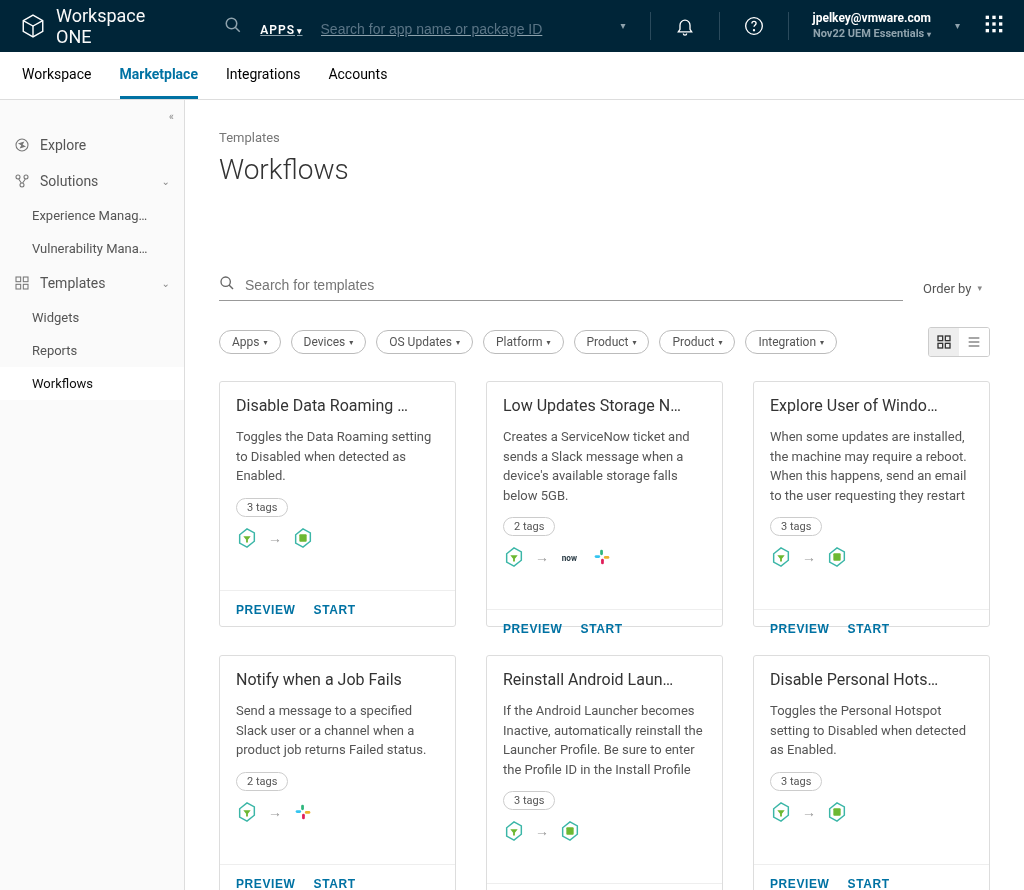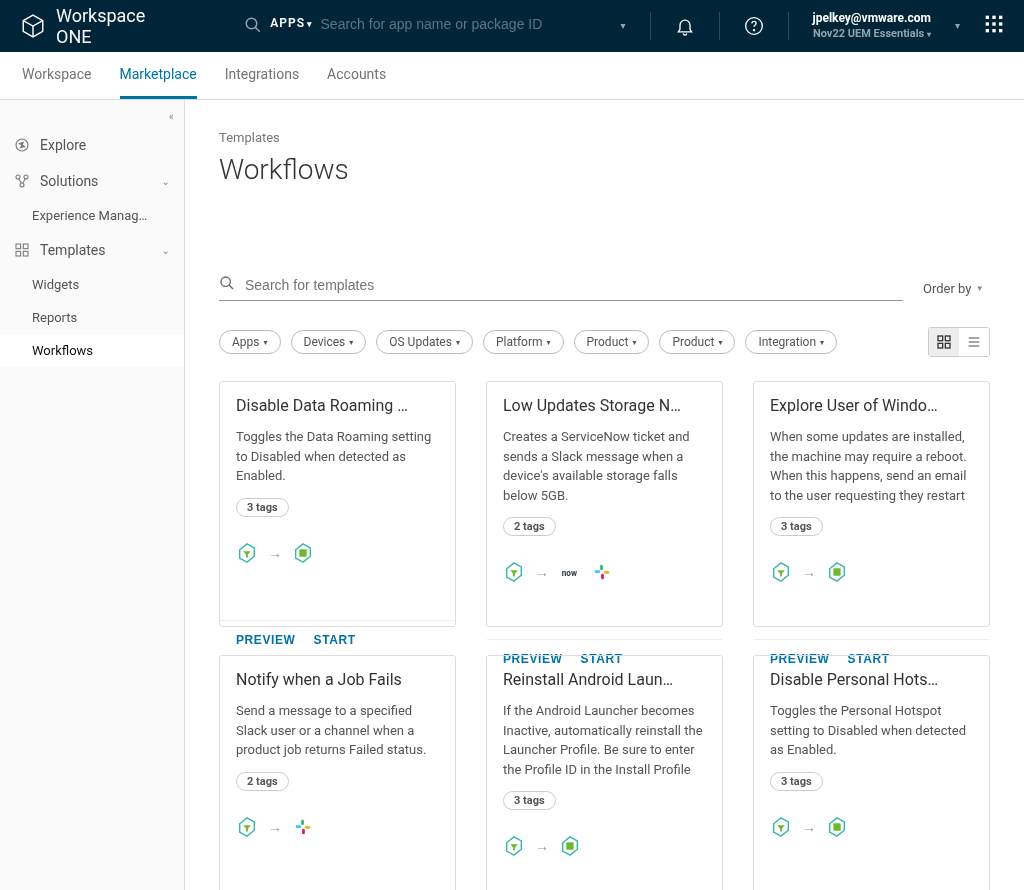--- a/index.html
+++ b/index.html
@@ -3,35 +3,35 @@
 <meta charset="utf-8">
 <style>
   * { box-sizing: border-box; margin: 0; padding: 0; }
   body { font-family: -apple-system, BlinkMacSystemFont, "Segoe UI", Roboto, Arial, sans-serif; font-size: 14px; color: #333; background: #fff; }
   
   .topbar { background: #002538; color: #fff; height: 52px; display: flex; align-items: center; padding: 0 20px; }
   .logo-wrap { display: flex; align-items: center; gap: 10px; margin-right: 64px; }
   .logo-icon svg { width: 26px; height: 26px; display: block; }
   .logo-text { font-size: 18px; font-weight: 400; color: #fafafa; }
   .spacer { flex: 1; }
-  .search-top { display: flex; align-items: flex-start; gap: 8px; color: #8fa3ad; }
+  .search-top { display: flex; align-items: flex-end; gap: 18px; color: #8fa3ad; text-decoration: underline; }
   .search-top .label { font-size: 12px; letter-spacing: 1px; font-weight: 600; color: #fff; }
   .search-top .label .caret { font-size: 9px; margin-left: 2px; }
   .search-top input { background: transparent; border: none; color: #fff; font-size: 14px; width: 280px; outline: none; }
   .search-top input::placeholder { color: #5a7586; }
   .topbar-icons { display:flex; align-items:center; gap: 24px; margin-left: 20px; }
   .top-icon { width: 20px; height: 20px; }
   .divider-v { width:1px; height:28px; background:#2a4a5c; }
   .userbox { display:flex; flex-direction:column; align-items:flex-end; font-size:12px; line-height:1.3;font-weight:bold; }
   .userbox .sub { color:#8fa3ad; font-size:11px; }
   .apps-grid-icon svg { width:20px; height:20px; }
   
   .navtabs { height:48px; border-bottom:1px solid #ddd; display:flex; align-items:stretch; padding-left:22px; gap:28px; }
-  .navtab { display:flex; align-items:center; font-size:14px; color:#737373; cursor:pointer; border-bottom:3px solid transparent; }
-  .navtab.active { color:#0072a3; border-bottom-color:#0072a3; font-weight:400;}
+  .navtab { display:flex; align-items:center; font-size:14px; color:#000000; cursor:pointer; border-bottom:3px solid transparent; }
+  .navtab.active { color:#0072a3; border-bottom-color:#0072a3; font-weight:700;}
   
   .main { display:flex; height: calc(890px - 52px - 48px); }
   .sidebar { width:185px; background:#fafafa; border-right:1px solid #ddd; padding-top:6px; overflow:hidden; }
   .collapse-row { display:flex; justify-content:flex-end; padding:4px 10px 4px 0;}
   .side-item { display:flex; align-items:center; gap:10px; padding:10px 14px; color:#555; cursor:pointer; font-size:14px; }
   .side-item .caret { margin-left:auto; font-size:10px; color:#888;}
   .side-sub { padding:9px 14px 9px 32px; color:#555; font-size:13px; cursor:pointer; background:transparent; white-space:nowrap; overflow:hidden; text-overflow:ellipsis;}
   .side-sub.active { background:#fff; color:#111;}
   .side-icon { width:16px; height:16px; }
   .content { flex:1; padding: 30px 34px 0 34px; overflow-y:auto; }
@@ -45,25 +45,25 @@
   .orderby { font-size:13px; color:#555; display:flex; align-items:center; gap:6px; padding:0 8px; cursor:pointer;}
   
   .pill-row { display:flex; align-items:center; gap:10px; margin-bottom:24px;}
   .pill { border:1px solid #bbb; border-radius:14px; padding:4px 12px; font-size:12px; color:#555; cursor:pointer; display:flex; align-items:center; gap:4px; background:#fff;}
   .pill .caret { font-size:8px; }
   .view-toggle { margin-left:auto; display:flex; border:1px solid #ccc; border-radius:3px; overflow:hidden;}
   .view-btn { width:30px; height:28px; display:flex; align-items:center; justify-content:center; cursor:pointer; background:#fff;}
   .view-btn.active { background:#eee; }
   
   .cards { display:grid; grid-template-columns: repeat(3, 1fr); gap:28px 30px; }
-  .card { border:1px solid #ddd; border-radius:3px; display:flex; flex-direction:column; height:246px;gap:15px; }
+  .card { border:1px solid #ddd; border-radius:3px; display:flex; flex-direction:column; height:246px; }
   .card-body { padding:14px 16px 0 16px; flex:1; display:flex; flex-direction:column; }
   .card-title { font-size:16px; color:#333; margin-bottom:12px; white-space:nowrap; overflow:hidden; text-overflow:ellipsis; }
   .card-desc { font-size:13px; color:#555; line-height:1.5; flex:0 0 auto; max-height:80px; overflow:hidden;}
-  .tagchip { border:1px solid #ccc; border-radius:12px; padding:2px 10px; font-size:11px; color:#555; width:fit-content; margin-top:12px;font-weight:bold;}
+  .tagchip { border:1px solid #ccc; border-radius:12px; padding:2px 10px; font-size:11px; color:#555; width:fit-content; margin-top:12px;}
   .flow-row { display:flex; align-items:center; gap:10px; padding:10px 16px 0 16px; margin-top:auto;}
   .flow-icon { width:22px; height:22px; }
   .card-actions { border-top:1px solid #eee; padding:12px 16px; display:flex; gap:18px;margin-top:41px; }
   .card-actions button { background:none; border:none; color:#0072a3; font-size:12px; letter-spacing:.6px; font-weight:600; cursor:pointer;}
   .arrow { color:#999; font-size:14px;}
   .content::after{ content:""; display:block; height:30px;}
 </style>
 </head>
 <body>
 
@@ -155,20 +155,21 @@
           <svg class="side-icon" viewBox="0 0 24 24" fill="none" stroke="#777" stroke-width="1.6">
             <circle cx="6" cy="6" r="3"></circle>
             <circle cx="18" cy="6" r="3"></circle>
             <circle cx="12" cy="18" r="3"></circle>
             <path d="M7 9l4 6M17 9l-4 6"></path>
           </svg>
           <span>Solutions</span>
           <span class="caret">⌄</span>
         </div>
         <div class="side-sub">Experience Manag…</div>
+        <div class="side-sub">Vulnerability Mana…</div>
         <div class="side-item">
           <svg class="side-icon" viewBox="0 0 24 24" fill="none" stroke="#777" stroke-width="1.6">
             <rect x="3" y="3" width="7" height="7"></rect>
             <rect x="14" y="3" width="7" height="7"></rect>
             <rect x="3" y="14" width="7" height="7"></rect>
             <rect x="14" y="14" width="7" height="7"></rect>
           </svg>
           <span>Templates</span>
           <span class="caret">⌄</span>
         </div>

